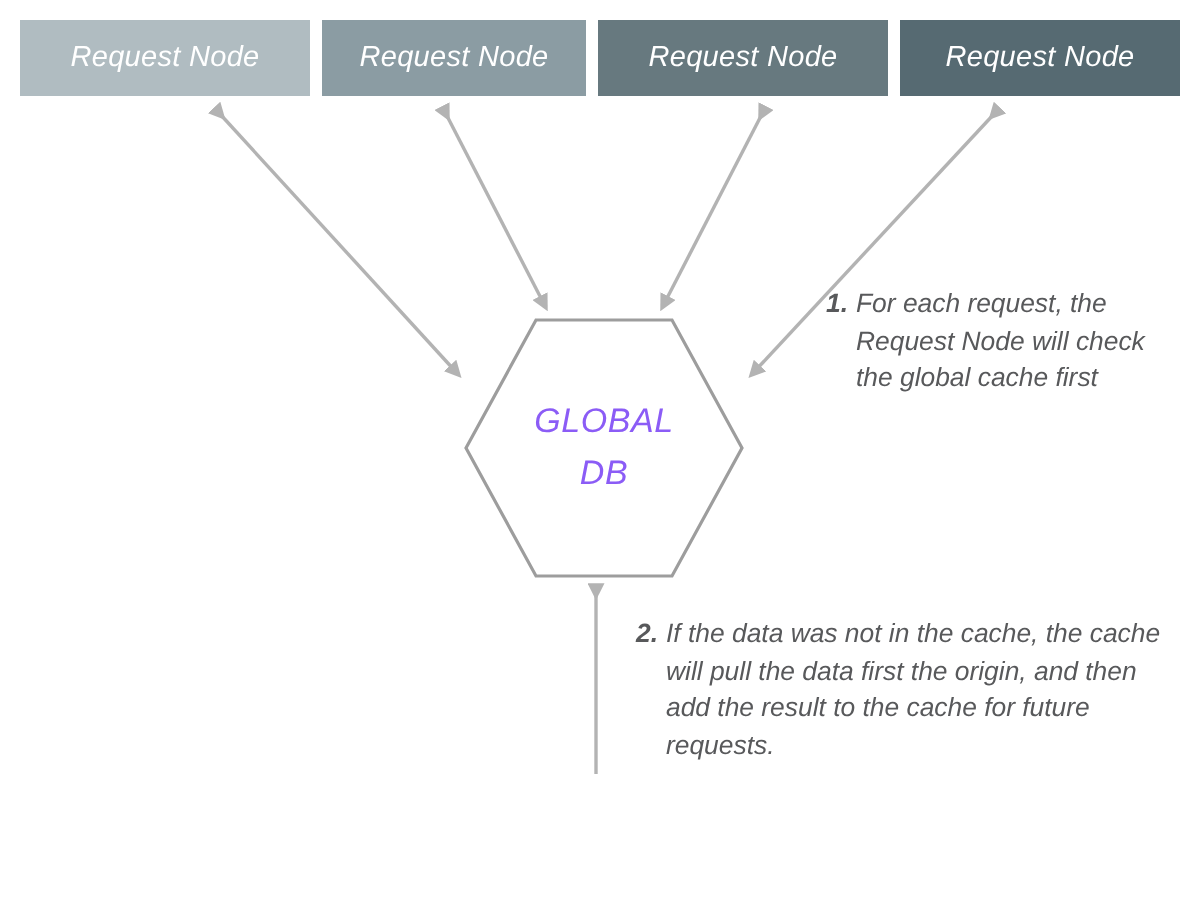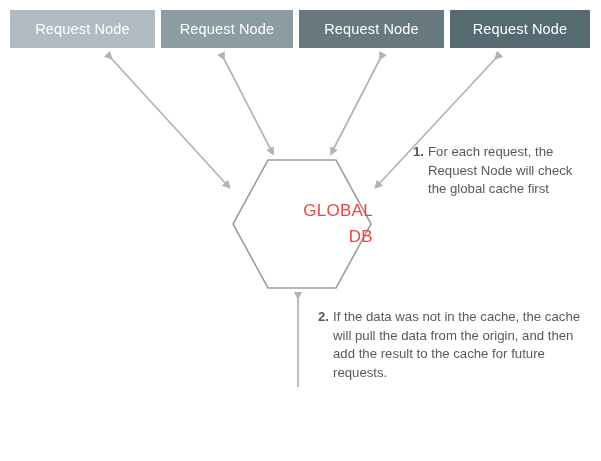--- a/index.html
+++ b/index.html
@@ -9,20 +9,21 @@
   }
   body {
     font-family: "Liberation Sans", sans-serif;
   }
   #canvas {
     position: relative;
     width: 601px;
     height: 387px;
     background: #ffffff;
     overflow: hidden;
+    font-style: italic;
   }
   #arrow-layer {
     position: absolute;
     left: 0;
     top: 0;
     width: 601px;
     height: 461px;
   }
 
   
@@ -52,23 +53,23 @@
     height: 132px;
   }
   #hex-label {
     position: absolute;
     left: 231px;
     top: 158px;
     width: 142px;
     height: 132px;
     display: flex;
     flex-direction: column;
-    align-items: flex-end;
+    align-items: center;
     justify-content: center;
-    color: #ef4444;
+    color: #8b5cf6;
     font-size: 17px;
     line-height: 1.52;
     letter-spacing: 0.3px;
   }
 
   
   .annotation {
     position: absolute;
     color: #58595b;
     font-size: 13.2px;
@@ -153,21 +154,21 @@
   <div class="annotation" id="annotation-1">
     <div class="ann-row">
       <span class="ann-num">1.</span>
       <span class="ann-text">For each request, the Request Node will check the global cache first</span>
     </div>
   </div>
 
   <div class="annotation" id="annotation-2">
     <div class="ann-row">
       <span class="ann-num">2.</span>
-      <span class="ann-text">If the data was not in the cache, the cache will pull the data from the origin, and then add the result to the cache for future requests.</span>
+      <span class="ann-text">If the data was not in the cache, the cache will pull the data first the origin, and then add the result to the cache for future requests.</span>
     </div>
   </div>
 
   <div id="data-bar">
     <span>Data</span>
   </div>
 
 </div>
 
 </body></html>

